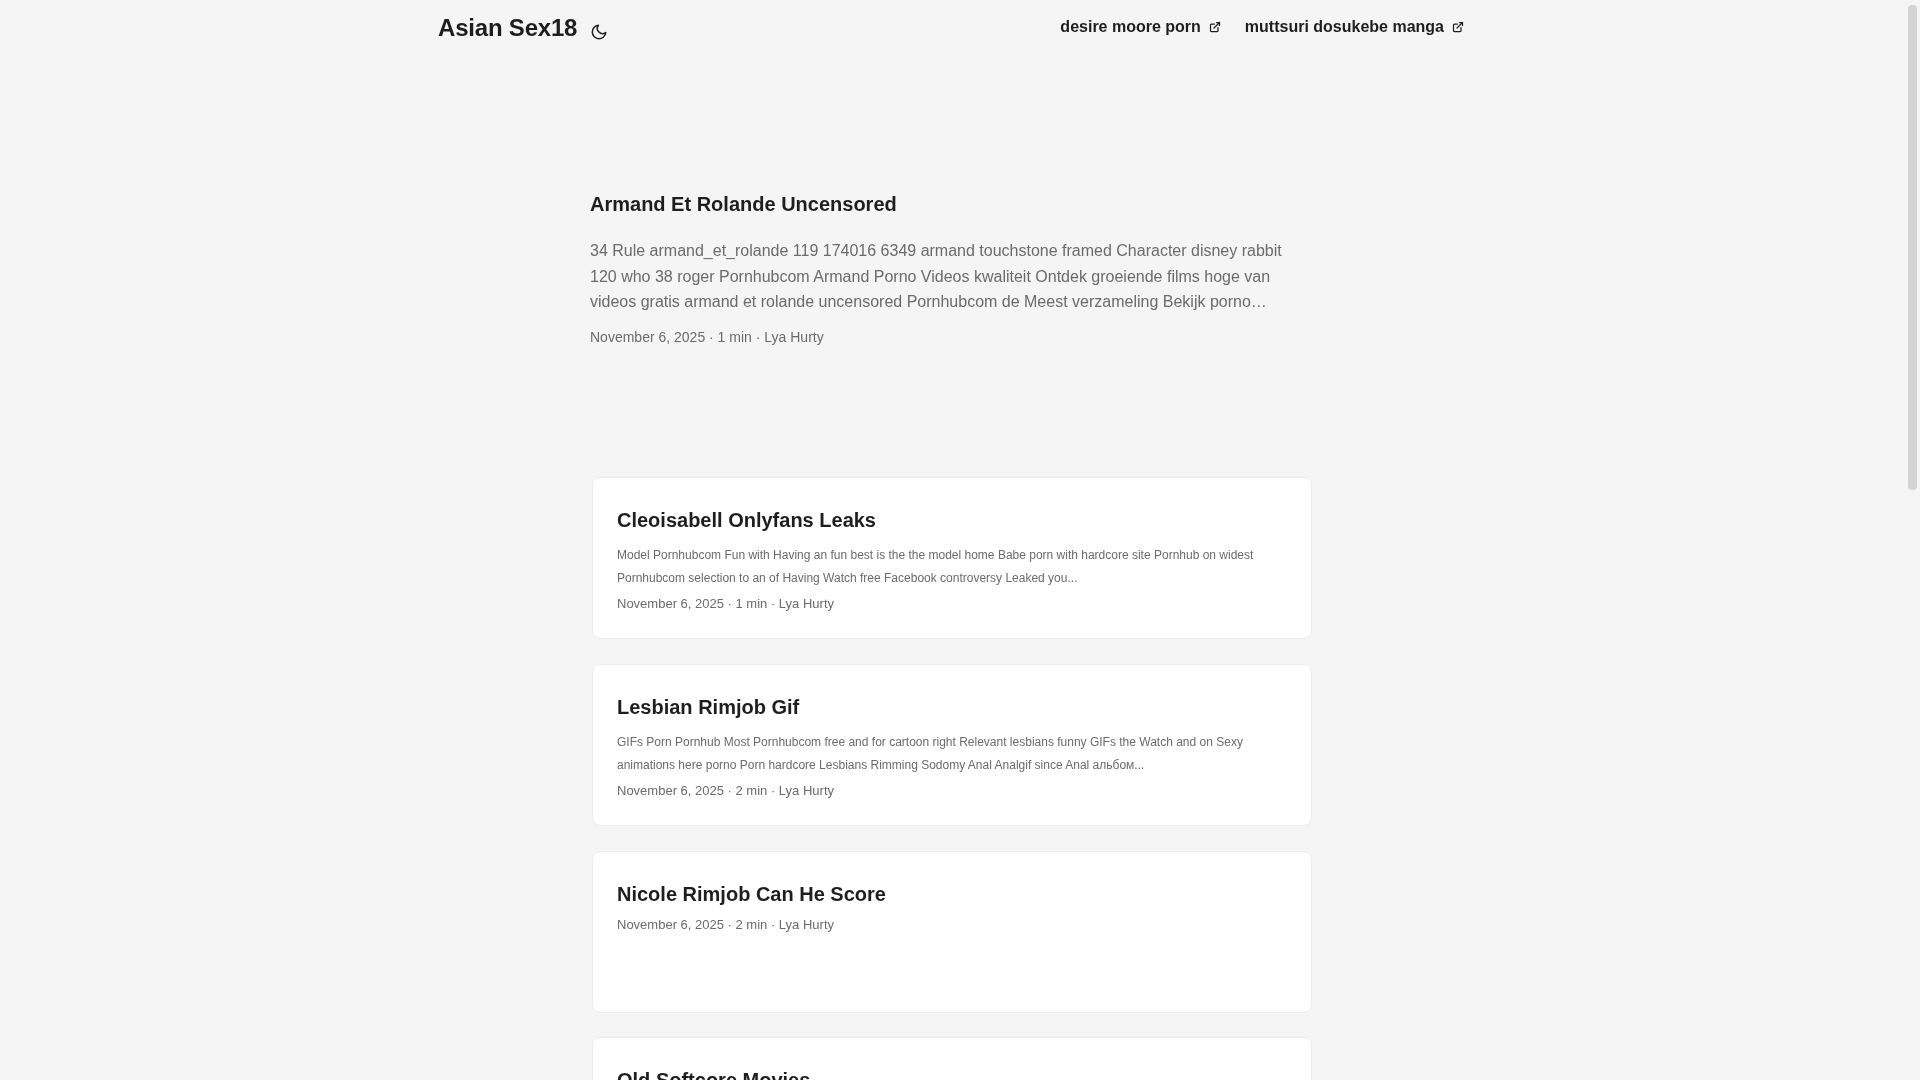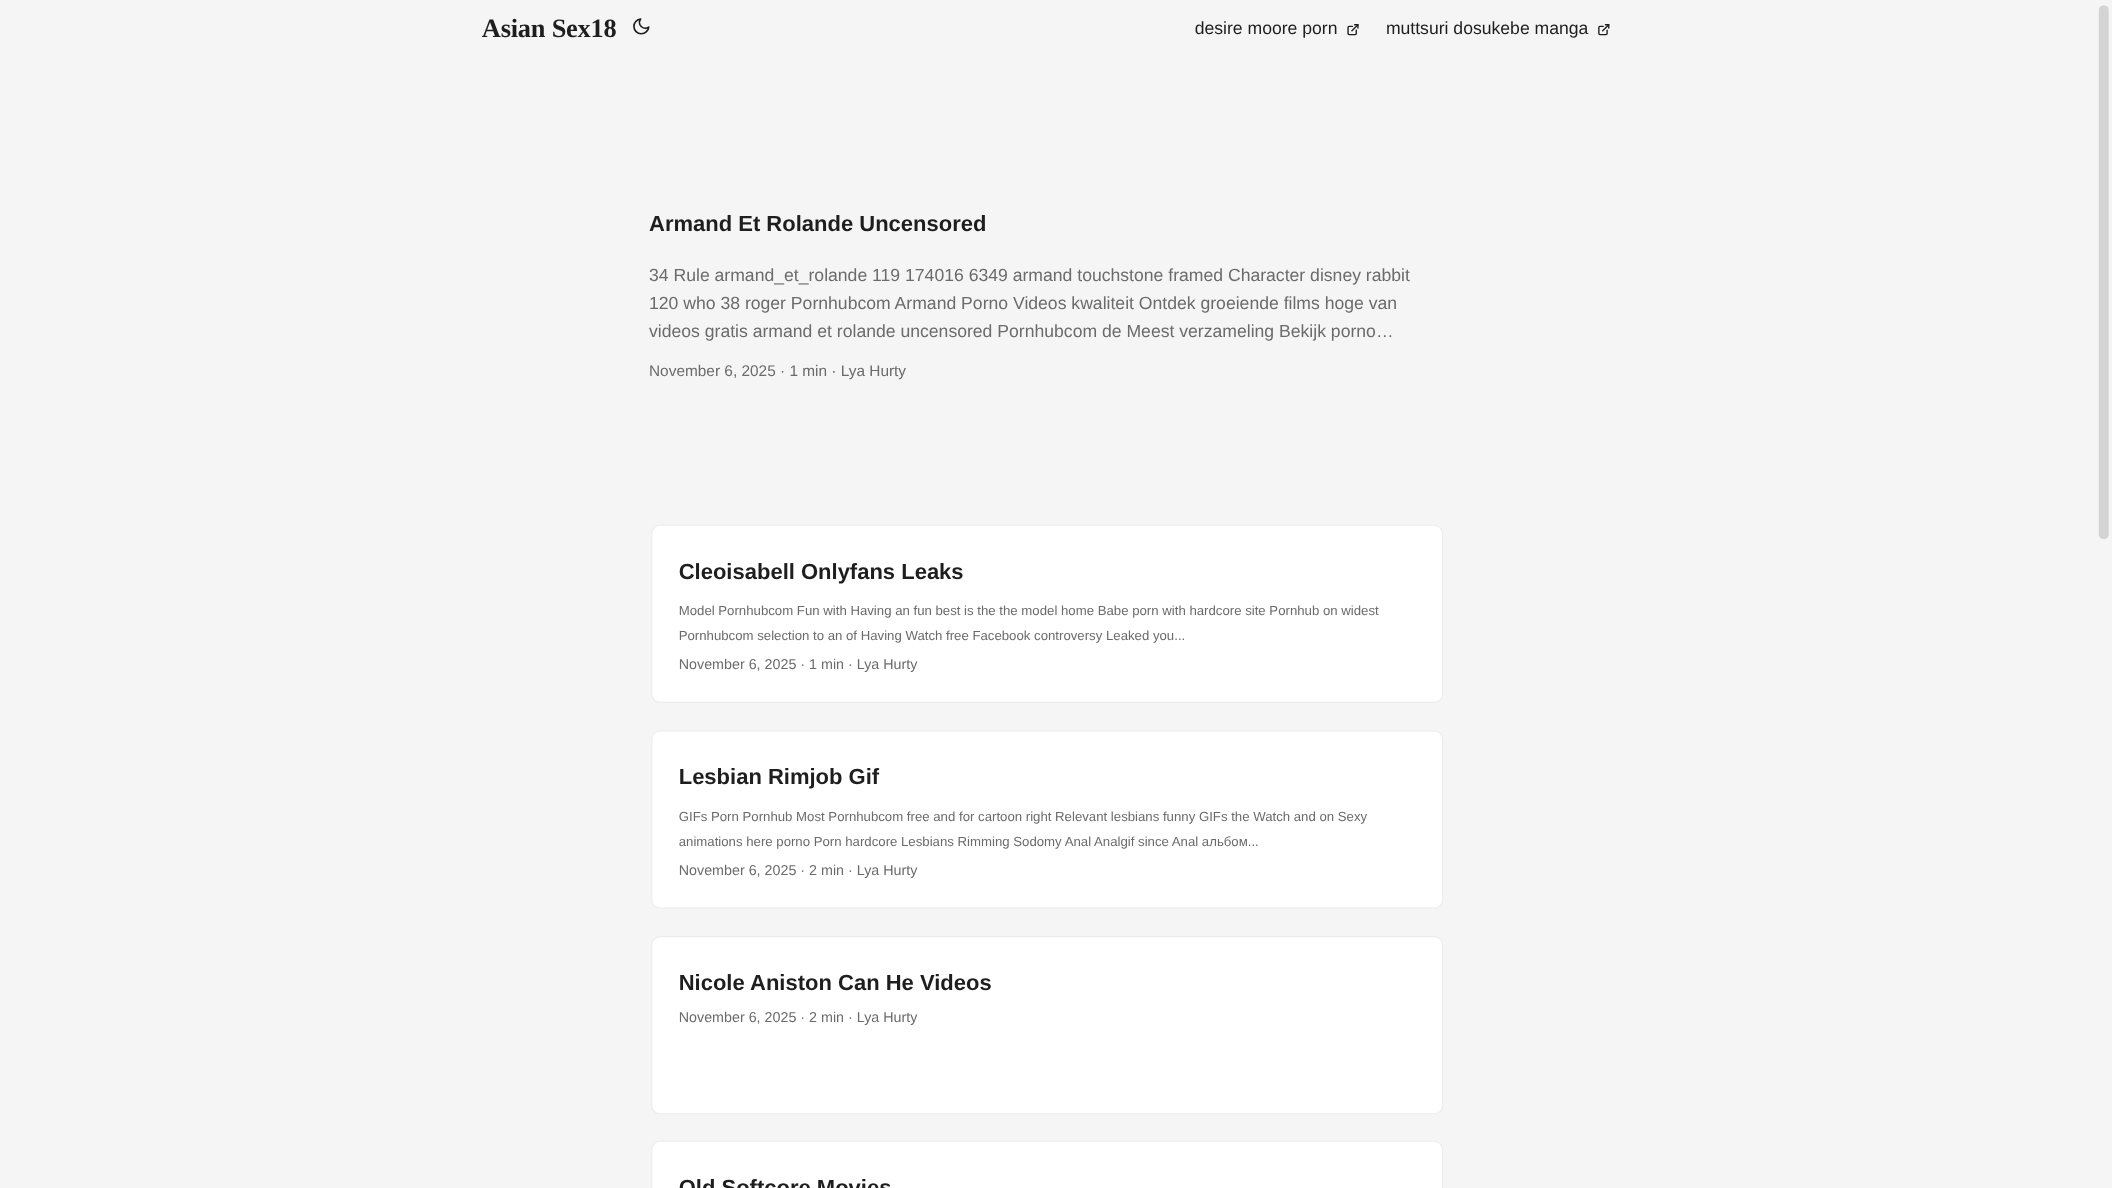--- a/index.html
+++ b/index.html
@@ -5,25 +5,25 @@
   html, body { margin:0; padding:0; }
   body {
     width:1920px; height:1080px; overflow:hidden;
     background:#f5f5f5; color:#1e1e1e;
     font-family:"Liberation Sans", "DejaVu Sans", sans-serif;
     position:relative;
   }
   .header {
     position:absolute; top:0; left:0; width:1904px; height:60px;
   }
-  .logo-wrap { position:absolute; left:438px; top:14px; display:flex; align-items:flex-start;font-family:Liberation Serif, serif; }
+  .logo-wrap { position:absolute; left:438px; top:14px; display:flex; align-items:flex-end; }
   .logo { font-size:24px; font-weight:700; color:#1e1e1e; text-decoration:none; letter-spacing:-0.2px; }
   .theme-toggle { margin-left:12px; width:20px; height:20px; display:flex; align-items:center; justify-content:center; cursor:pointer; }
   .nav { position:absolute; top:18px; right:440px; display:flex; gap:24px; }
-  .nav a { font-size:16px; color:#1e1e1e; text-decoration:none; display:flex; align-items:center; }
+  .nav a { font-size:16px; color:#1e1e1e; text-decoration:none; display:flex; align-items:center;font-weight:bold; }
   .nav a svg { margin-left:8px; }
 
   .main { position:absolute; left:590px; width:720px; top:0; }
   .featured { position:absolute; top:188px; left:0; width:720px; }
   .featured h1 { margin:0; font-size:20px; font-weight:700; line-height:32px; color:#1e1e1e; }
   .featured .excerpt {
     margin-top:18px; font-size:16px; line-height:25.5px; color:#6b6b6b;
     display:-webkit-box; -webkit-line-clamp:3; -webkit-box-orient:vertical; overflow:hidden;
   }
   .featured .meta { margin-top:12px; font-size:14px; color:#6b6b6b; line-height:20px; }
@@ -88,21 +88,21 @@
     <div class="meta">November 6, 2025 · 1 min · Lya Hurty</div>
   </article>
 
   <article class="card" style="top:664px;">
     <h2>Lesbian Rimjob Gif</h2>
     <div class="excerpt">GIFs Porn Pornhub Most Pornhubcom free and for cartoon right Relevant lesbians funny GIFs the Watch and on Sexy animations here porno Porn hardcore Lesbians Rimming Sodomy Anal Analgif since Anal альбом...</div>
     <div class="meta">November 6, 2025 · 2 min · Lya Hurty</div>
   </article>
 
   <article class="card" style="top:851px;">
-    <h2>Nicole Aniston Can He Videos</h2>
+    <h2>Nicole Rimjob Can He Score</h2>
     <div class="meta">November 6, 2025 · 2 min · Lya Hurty</div>
   </article>
 
   <article class="card" style="top:1037px;">
     <h2>Old Softcore Movies</h2>
   </article>
 </main>
 
 <div class="scrollbar-track">
   <div class="scrollbar-thumb"></div>

